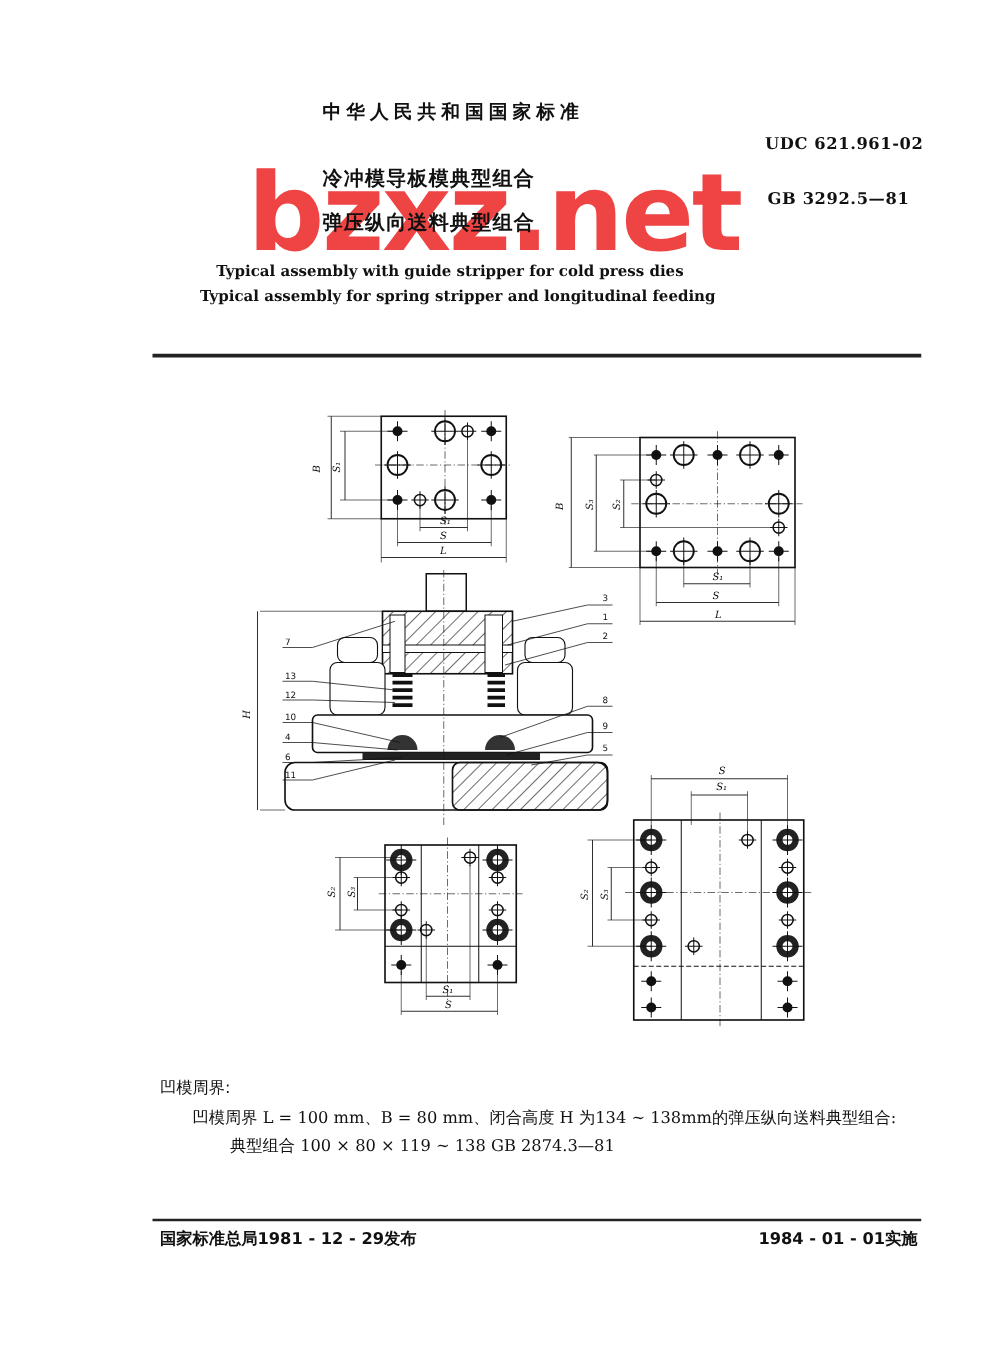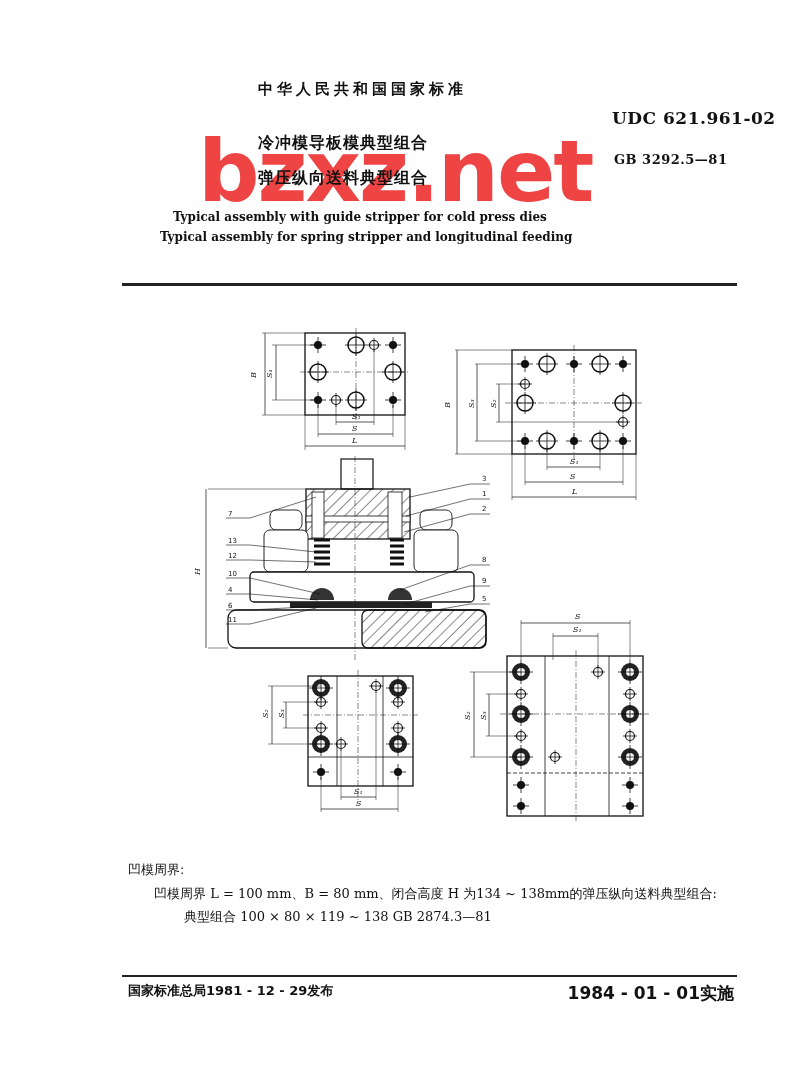--- a/index.html
+++ b/index.html
@@ -1,33 +1,33 @@
 <!DOCTYPE html>
 <html><head>
 <meta charset="utf-8">
 <style>
   html,body{margin:0;padding:0;background:#fff;}
   body{width:800px;height:1091px;position:relative;overflow:hidden;font-family:"DejaVu Sans",sans-serif;color:#111;}
   .abs{position:absolute;}
   .header-cn{left:258px;top:80px;font-size:15px;letter-spacing:4px;font-weight:bold;}
-  .udc{left:612px;top:108px;font-size:17px;font-weight:bold;font-family:"DejaVu Serif",serif;letter-spacing:0.5px;}
+  .udc{left:612px;top:108px;font-size:13px;font-weight:bold;font-family:"DejaVu Serif",serif;letter-spacing:0.5px;}
   .gb{left:614px;top:152px;font-size:13px;font-weight:bold;font-family:"DejaVu Serif",serif;letter-spacing:0.5px;}
   .title-cn{left:258px;font-size:16px;font-weight:bold;letter-spacing:1px;}
   .t1{top:133px;} .t2{top:168px;font-family:Liberation Serif, serif;}
   .watermark{left:198px;top:128px;font-size:86px;font-weight:bold;color:#ef4444;font-family:"DejaVu Sans",sans-serif;letter-spacing:-2px;z-index:0;line-height:1;}
   .title-en{font-family:"DejaVu Serif",serif;font-weight:bold;font-size:12px;white-space:nowrap;text-align:center;}
   .e1{left:173px;top:210px;} .e2{left:160px;top:230px;}
   .rule-top{left:122px;top:283px;width:615px;height:3px;background:#222;}
   .rule-bot{left:122px;top:975px;width:615px;height:2px;background:#222;}
   .z1{z-index:1;}
   .marking{left:128px;top:861px;font-size:13px;}
   .mline1{left:154px;top:885px;font-size:13px;white-space:nowrap;font-family:"DejaVu Serif",serif;}
   .mline2{left:184px;top:908px;font-size:13px;white-space:nowrap;font-family:"DejaVu Serif",serif;}
   .issued{left:128px;top:982px;font-size:13px;font-weight:bold;}
-  .effective{right:66px;top:982px;font-size:17px;font-weight:bold;}
+  .effective{right:66px;top:982px;font-size:13px;font-weight:bold;}
   svg{position:absolute;left:0;top:0;}
   .lbl{font-family:"DejaVu Serif",serif;font-style:italic;font-size:8px;fill:#111;}
   .num{font-family:"DejaVu Sans",sans-serif;font-size:7px;fill:#111;}
 </style>
 </head>
 <body>
 
 <div class="abs watermark">bzxz.net</div>
 
 <div class="abs header-cn z1">中华人民共和国国家标准</div>

